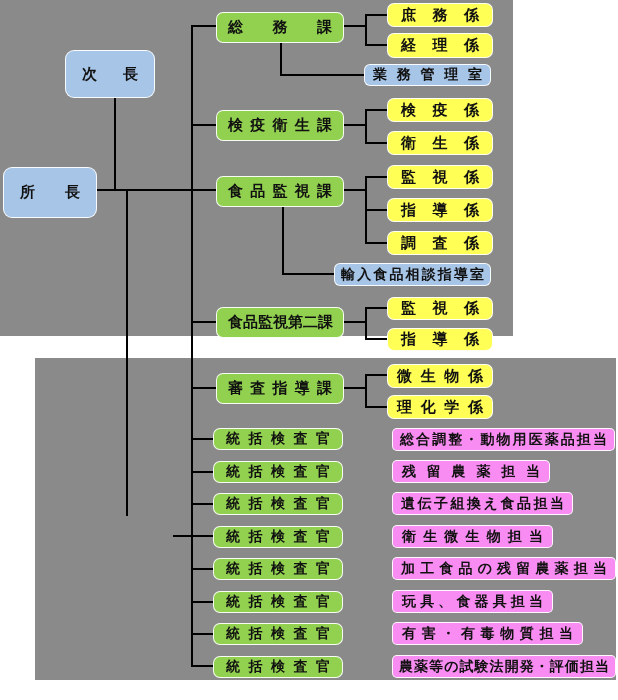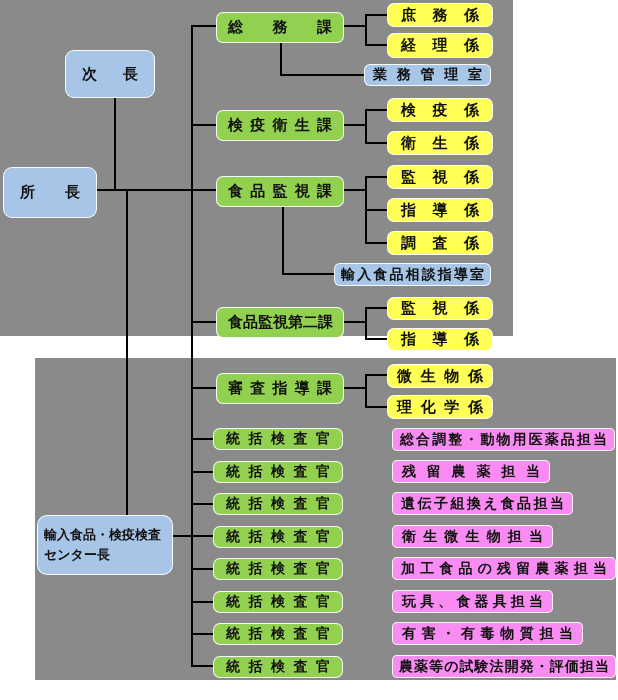--- a/index.html
+++ b/index.html
@@ -96,24 +96,20 @@
   <div class="ln" style="left:365px;top:406px;width:22px;height:2px;"></div>
 
   <div class="box blue dist f15" style="left:65px;top:50px;width:90px;height:48px;padding:0 16px;">
       <span>次</span>
       <span>長</span>
     </div>
   <div class="box blue dist f15" style="left:3px;top:167px;width:94px;height:51px;padding:0 16px;">
       <span>所</span>
       <span>長</span>
     </div>
-  <div class="box blue head2" style="left:37px;top:515px;width:136px;height:60px;padding:4px 6px;white-space:normal;">
-    <span style="white-space:pre-line;">輸入食品・検疫検査
-センター長</span>
-  </div>
 
   <div class="box blue dist f14" style="left:364px;top:64px;width:127px;height:22px;padding:0 8px;border-radius:6px;">
       <span>業</span>
       <span>務</span>
       <span>管</span>
       <span>理</span>
       <span>室</span>
     </div>
   <div class="box blue dist f14" style="left:334px;top:263px;width:157px;height:23px;padding:0 6px;border-radius:6px;">
       <span>輸</span>

